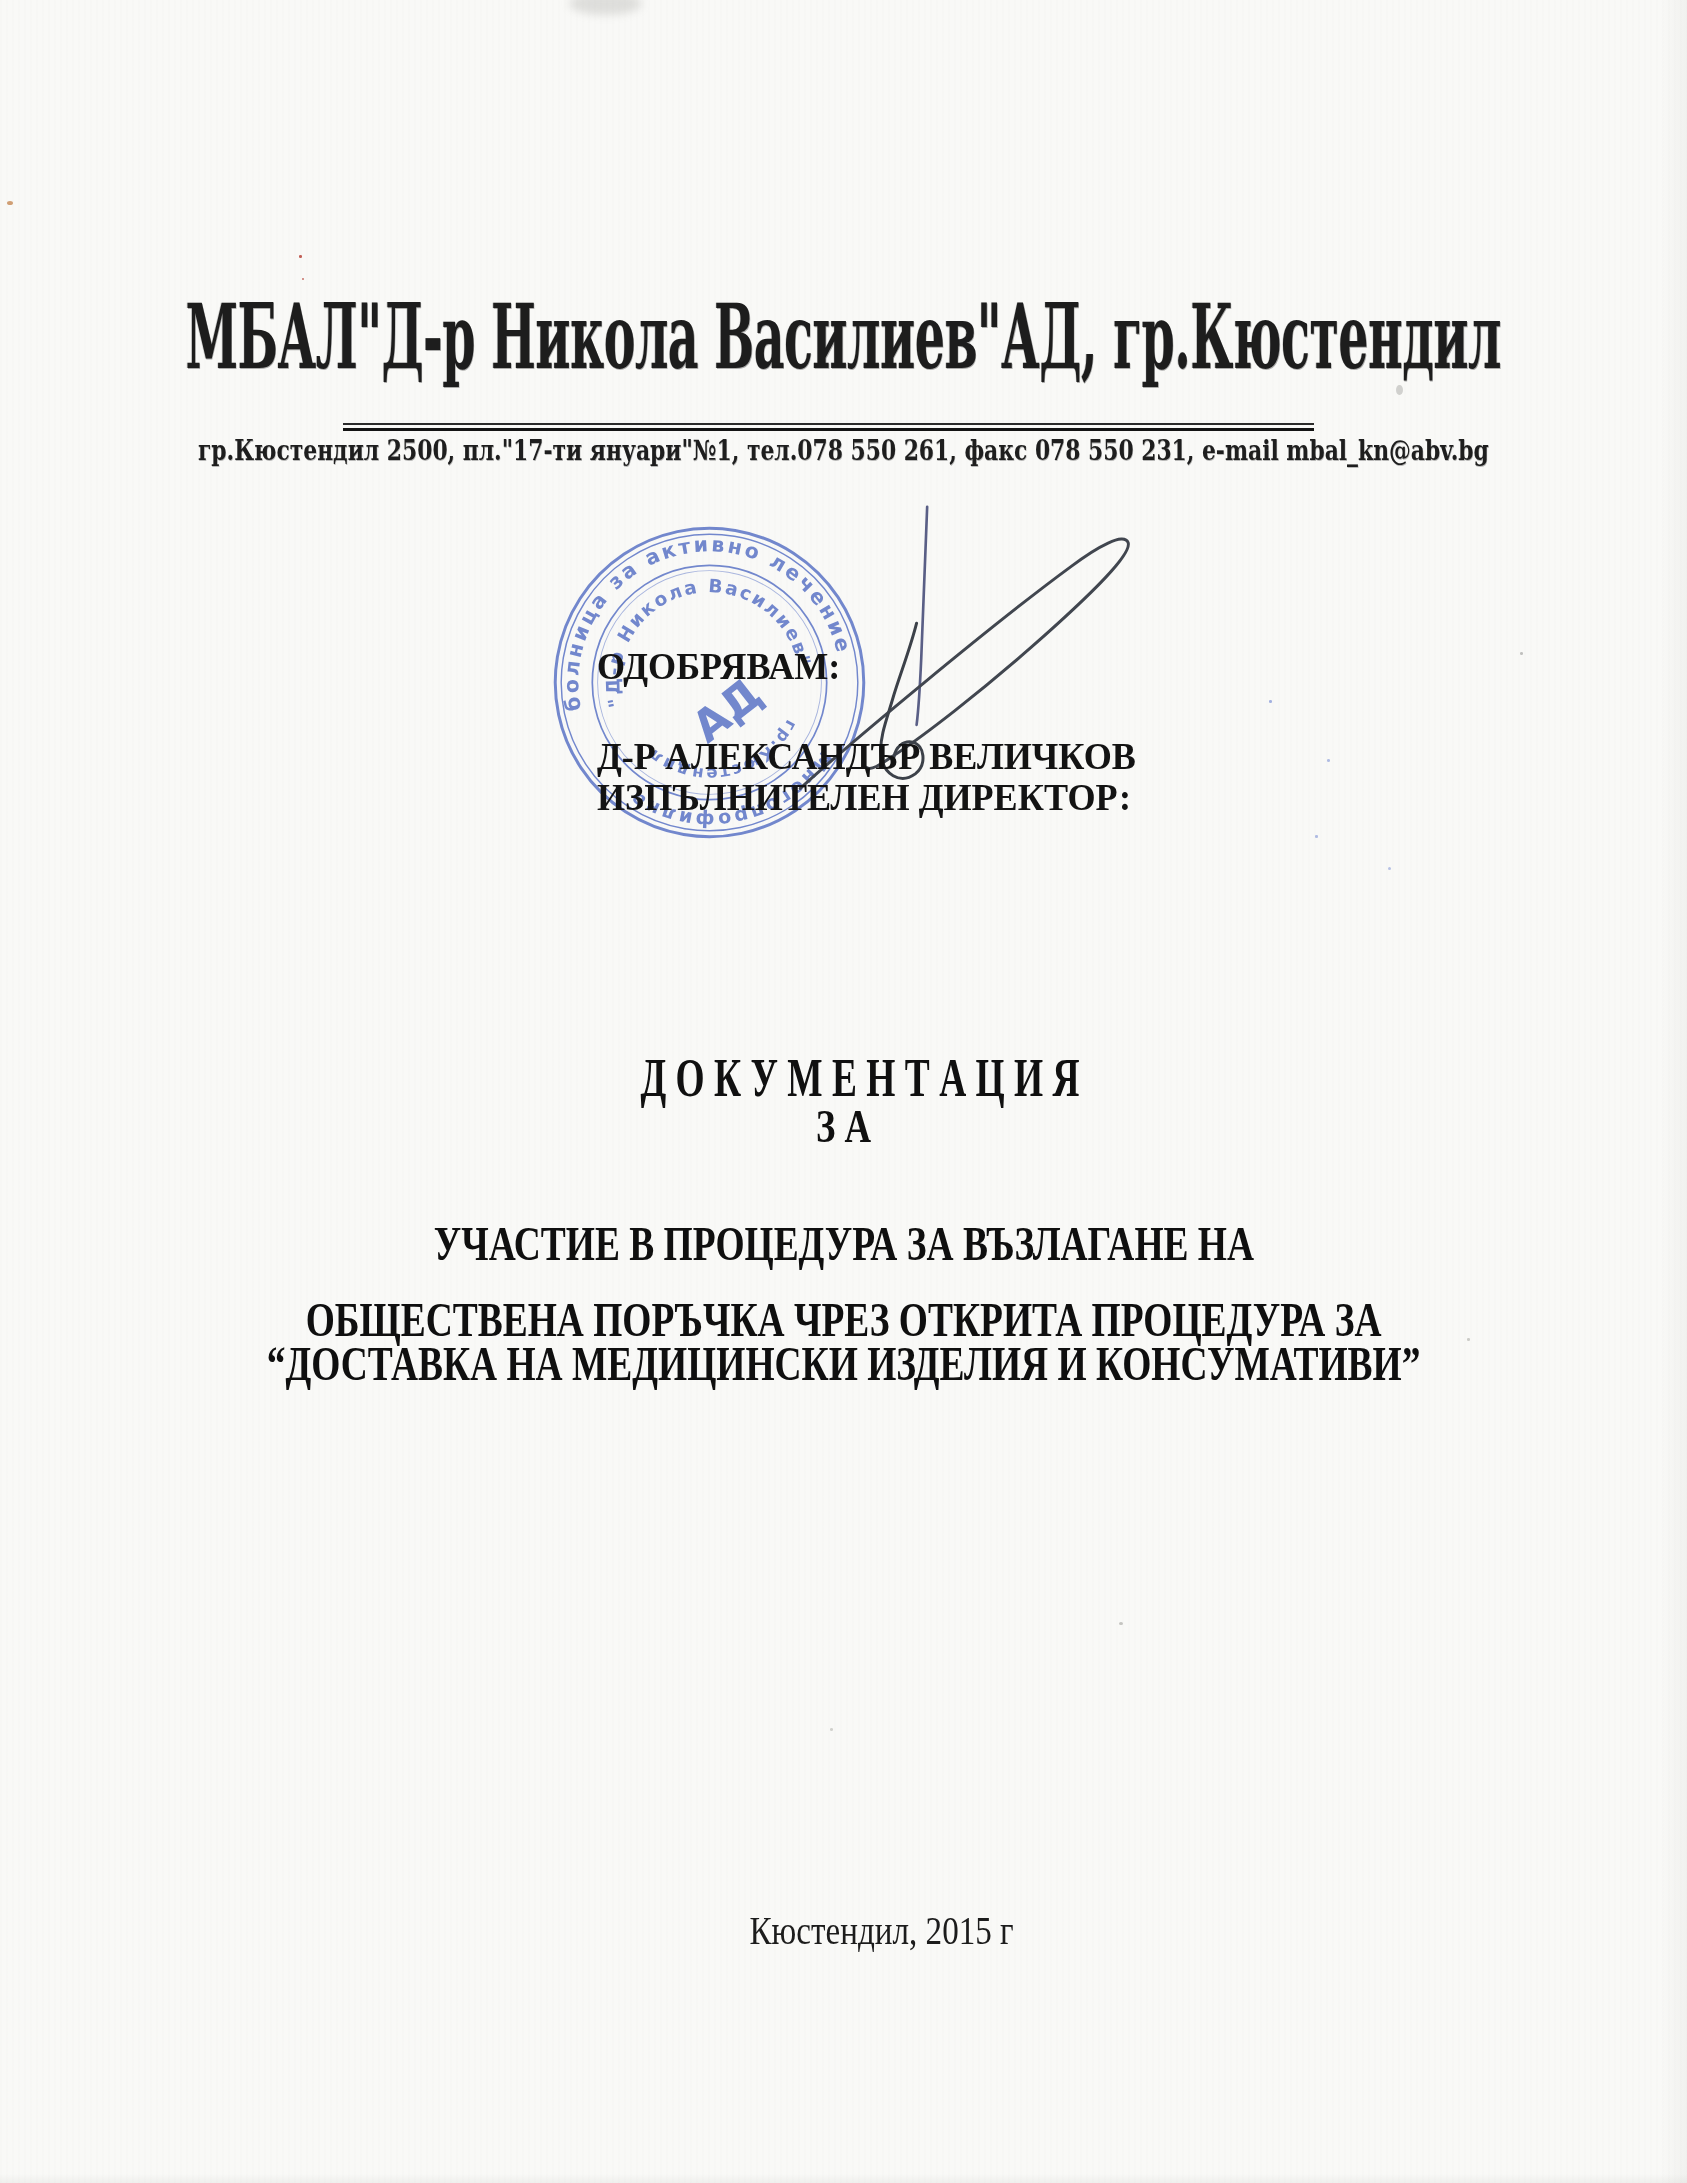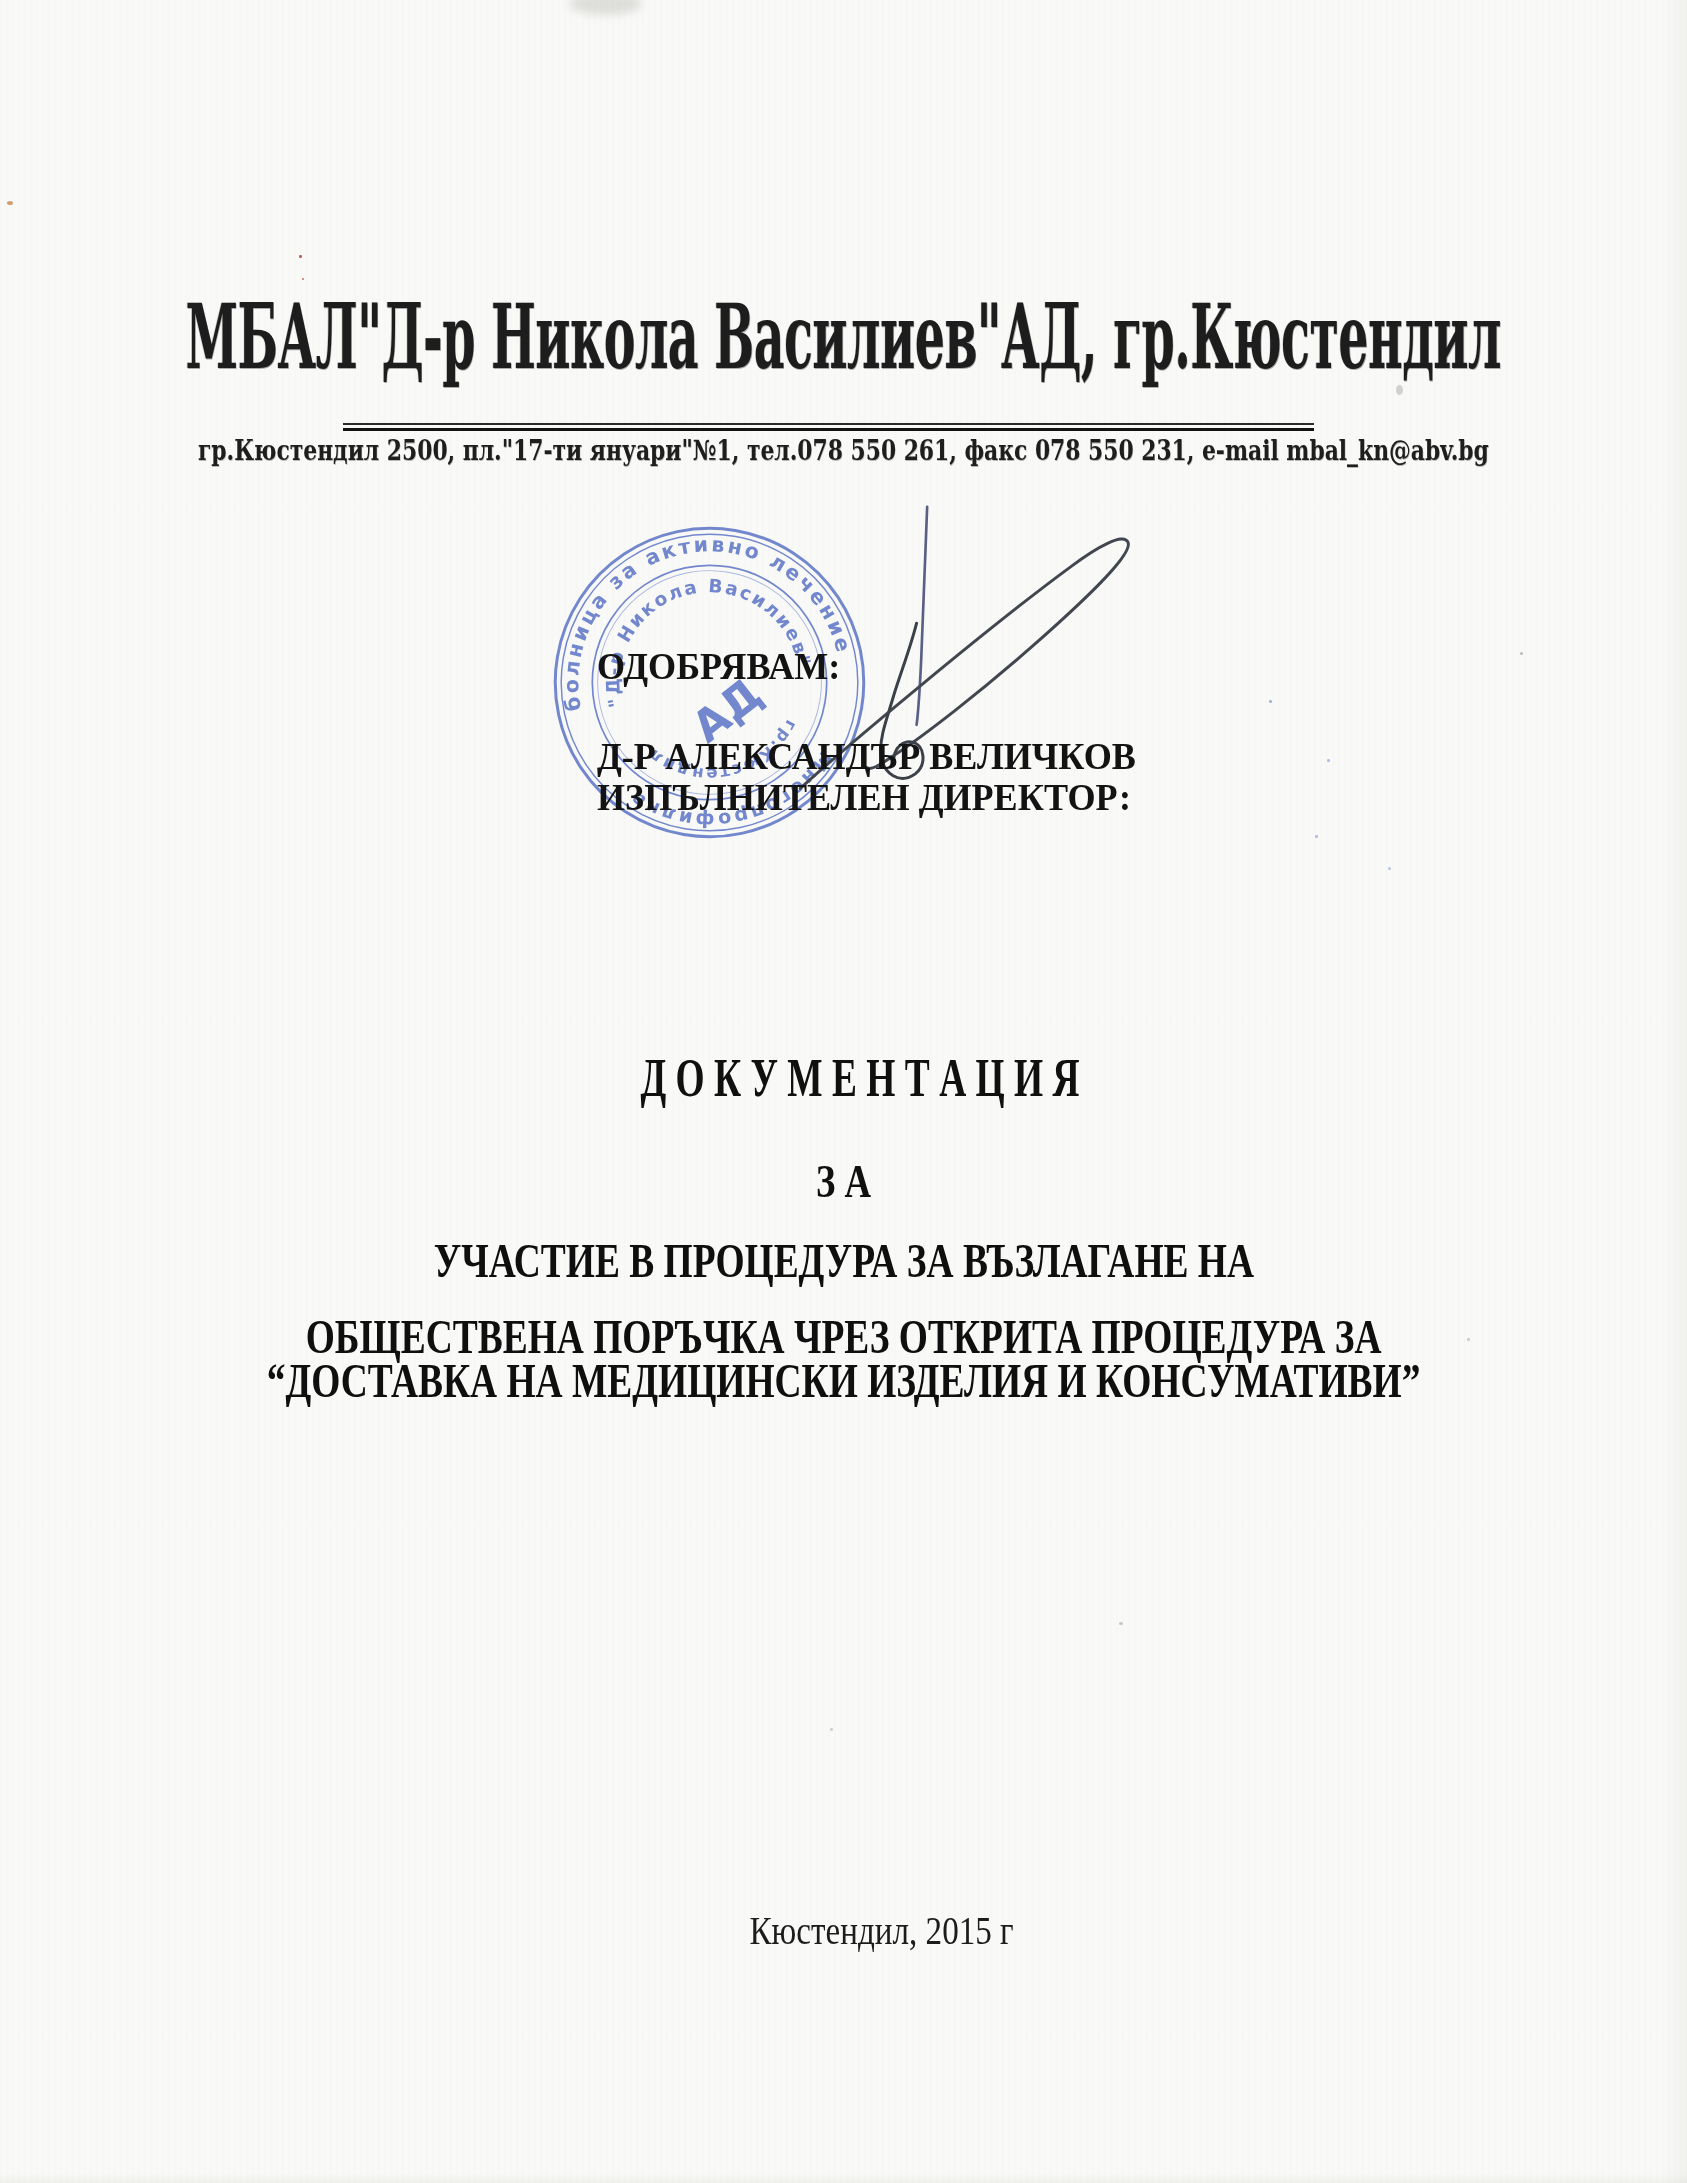--- a/index.html
+++ b/index.html
@@ -49,24 +49,24 @@
   
   .stamp{position:absolute; left:544px; top:517px; width:331px; height:331px;
          opacity:.85; filter:blur(0.3px);}
   .stamp text{font-family:"DejaVu Sans", sans-serif; font-weight:bold; fill:#5b74c6;}
   .signature{position:absolute; left:754px; top:483px; width:423px; height:357px;}
 
   
   .doc-title{top:1031px;}
   .doc-title .tx{display:inline-block; font-weight:bold; font-size:52px; color:#101010;
     transform:scale(0.72,1.05); transform-origin:top center;}
-  .za{top:1155px;}
+  .za{top:1100px;}
   .za .tx{display:inline-block; font-weight:bold; font-size:46px; color:#101010;
     transform:scale(0.8,1); transform-origin:top center;}
-  .subj{font-weight:bold; font-size:48px; color:#0f0f0f;margin-top:17px;}
+  .subj{font-weight:bold; font-size:48px; color:#0f0f0f;}
   .subj .tx{display:inline-block; transform:scale(0.78,1); transform-origin:top center;}
   .subj.s0{top:1216px;}
   .subj.s1{top:1292px;}
   .subj.s2{top:1336px;}
 
   
   .footer-line{top:1908px; left:38px;}
   .footer-line .tx{display:inline-block; font-size:36px; color:#1c1c1c;
     transform:scale(0.92,1.1); transform-origin:top center;}
 

